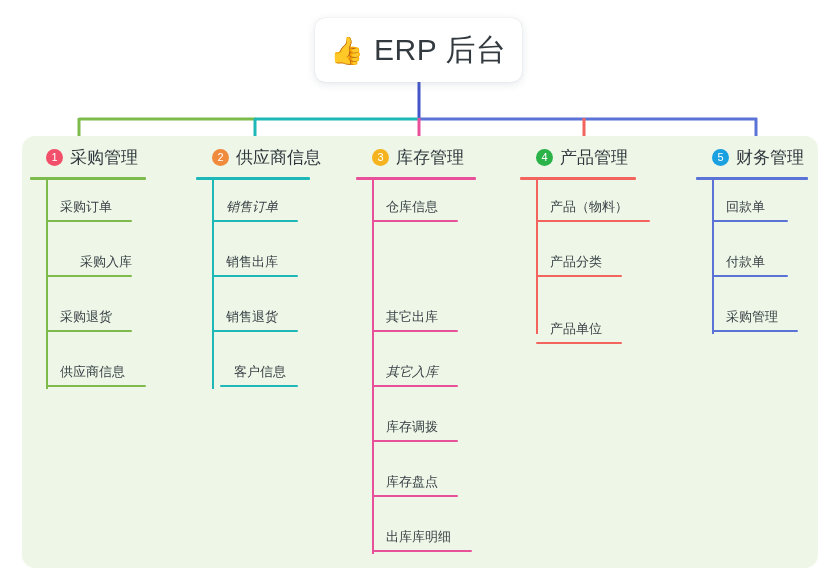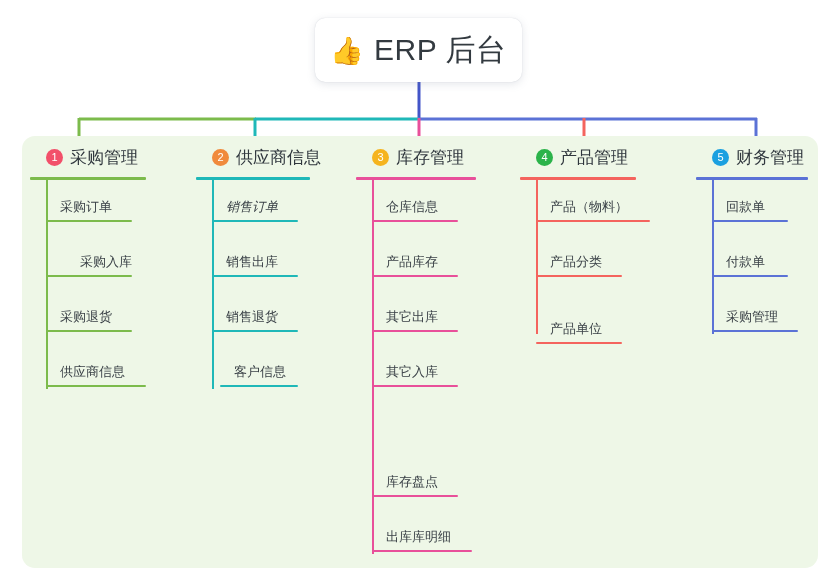--- a/index.html
+++ b/index.html
@@ -170,30 +170,30 @@
     </div>
     <div class="leaf" style="left: 212px; top: 363px; width: 86px; padding-left: 8px;">
       <span class="leaf-text">客户信息</span>
       <div class="leaf-rule" style="background: rgb(31, 184, 184);"></div>
     </div>
     <div class="spine" style="left: 372px; top: 180px; height: 374px; background: rgb(232, 80, 154); position: absolute;"></div>
     <div class="leaf" style="left: 372px; top: 198px; width: 86px;">
       <span class="leaf-text">仓库信息</span>
       <div class="leaf-rule" style="background: rgb(232, 80, 154);"></div>
     </div>
-    <div class="leaf" style="left: 372px; top: 253px; width: 86px;">
-      <span class="leaf-text">产品库存</span>
-      <div class="leaf-rule" style="background: rgb(232, 80, 154);"></div>
-    </div>
     <div class="leaf" style="left: 372px; top: 308px; width: 86px;">
       <span class="leaf-text">其它出库</span>
       <div class="leaf-rule" style="background: rgb(232, 80, 154);"></div>
     </div>
-    <div class="leaf" style="left: 372px; top: 363px; width: 86px;">
+    <div class="leaf" style="left: 372px; top: 363px; width: 86px; font-style: italic;">
       <span class="leaf-text">其它入库</span>
+      <div class="leaf-rule" style="background: rgb(232, 80, 154);"></div>
+    </div>
+    <div class="leaf" style="left: 372px; top: 418px; width: 86px;">
+      <span class="leaf-text">库存调拨</span>
       <div class="leaf-rule" style="background: rgb(232, 80, 154);"></div>
     </div>
     <div class="leaf" style="left: 372px; top: 473px; width: 86px;">
       <span class="leaf-text">库存盘点</span>
       <div class="leaf-rule" style="background: rgb(232, 80, 154);"></div>
     </div>
     <div class="leaf" style="left: 372px; top: 528px; width: 100px;">
       <span class="leaf-text">出库库明细</span>
       <div class="leaf-rule" style="background: rgb(232, 80, 154);"></div>
     </div>

